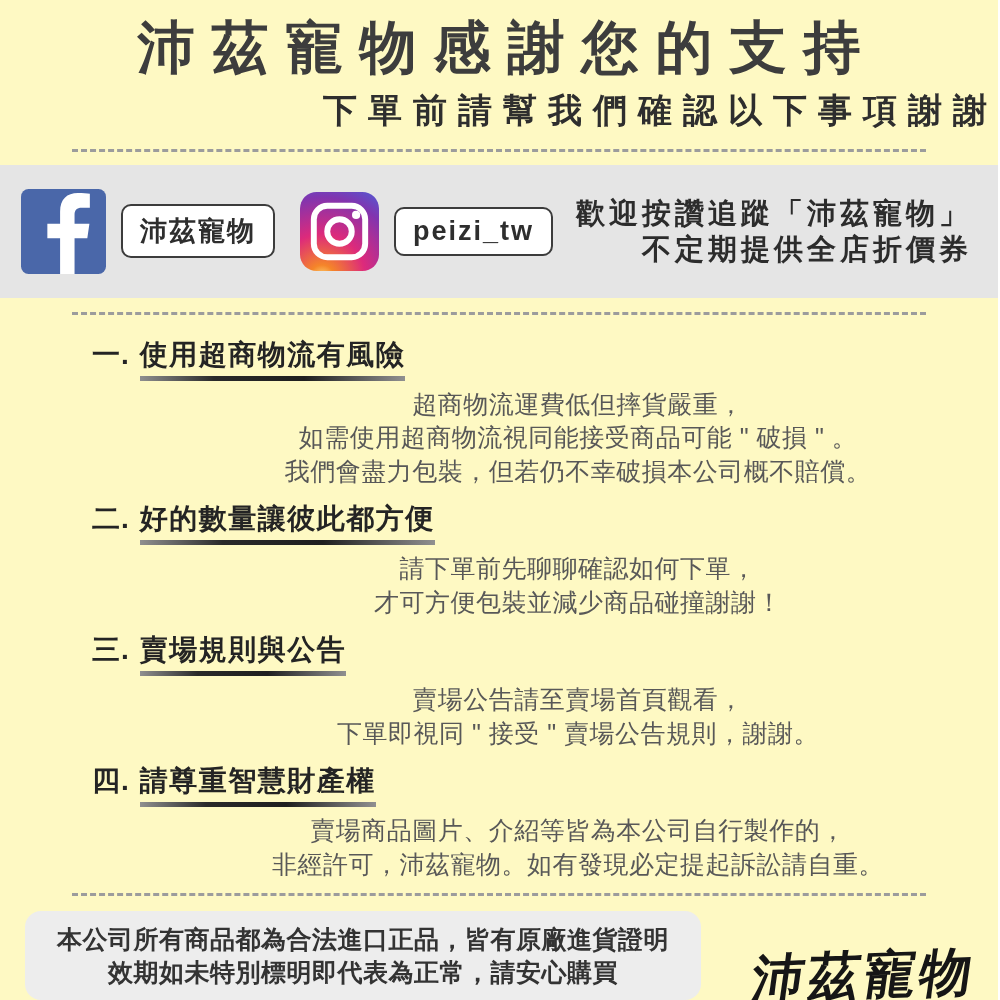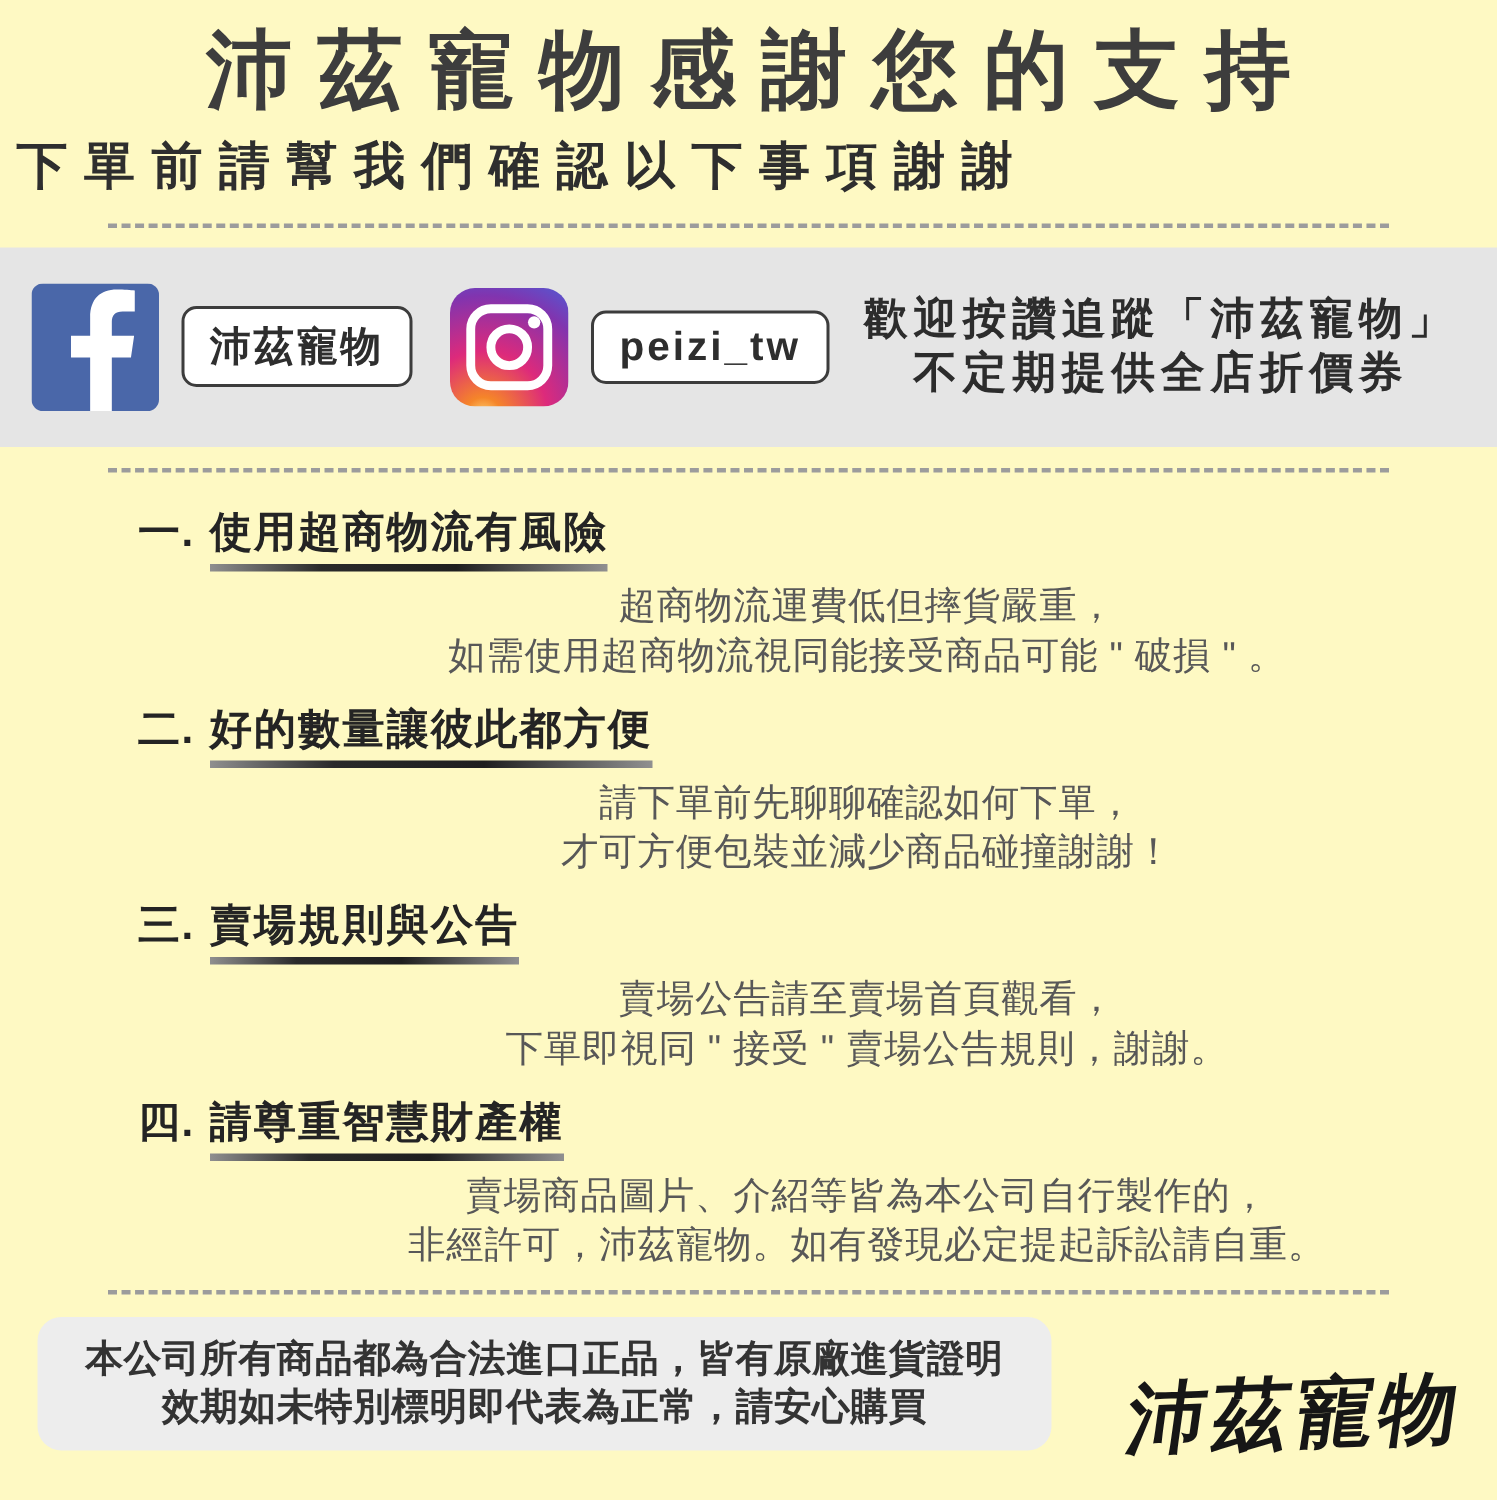--- a/index.html
+++ b/index.html
@@ -8,40 +8,40 @@
     position:relative; width:998px; height:1000px; overflow:hidden;
     background:#fef9c3; font-family:"Liberation Sans","DejaVu Sans",sans-serif;
     padding-top:15px;
   }
   
   .title {
     text-align:center; font-size:57px; font-weight:bold; color:#3d3d3d;
     letter-spacing:17px; text-indent:17px; line-height:1.15;
   }
   .subtitle {
-    text-align:left; font-size:34px; font-weight:bold; color:#2e2e2e;
+    text-align:right; font-size:34px; font-weight:bold; color:#2e2e2e;
     letter-spacing:11px; text-indent:11px; margin-top:7px;
   }
   .dash-divider {
     border:none; border-top:3px dashed #9c9c9c; margin:15px 72px 0 72px;
   }
   
   .band {
     margin-top:13px; height:133px; background:#e5e5e5;
     display:flex; align-items:center; padding:0 26px 0 21px;
   }
   .band svg { display:block; }
   .label-box {
     margin-left:15px; background:#ffffff; border:2.5px solid #3c3c3c;
     border-radius:10px; padding:7px 17px; font-size:27px; font-weight:bold;
     color:#2e2e2e; letter-spacing:2px; white-space:nowrap;
   }
   .ig-wrap { margin-left:25px; }
   .promo {
-    margin-left:auto; text-align:center; font-size:29px; font-weight:bold;
+    margin-left:auto; text-align:right; font-size:29px; font-weight:bold;
     color:#2c2c2c; letter-spacing:4px; line-height:1.26; white-space:nowrap;
   }
   .band-divider { margin-top:14px; }
   
   .sections { margin:21px 0 0 92px; }
   .section { margin-bottom:12px; }
   .section-heading {
     display:flex; align-items:baseline; gap:10px;
     font-size:28px; font-weight:bold; color:#242424; letter-spacing:1px;
   }
@@ -121,20 +121,21 @@
   <div class="sections">
 
     <div class="section">
       <div class="section-heading">
         <span>一.</span>
         <span class="section-title">使用超商物流有風險</span>
       </div>
       <div class="section-body">
         <div>超商物流運費低但摔貨嚴重，</div>
         <div>如需使用超商物流視同能接受商品可能 " 破損 " 。</div>
+        <div>我們會盡力包裝，但若仍不幸破損本公司概不賠償。</div>
       </div>
     </div>
 
     <div class="section">
       <div class="section-heading">
         <span>二.</span>
         <span class="section-title">好的數量讓彼此都方便</span>
       </div>
       <div class="section-body">
         <div>請下單前先聊聊確認如何下單，</div>

